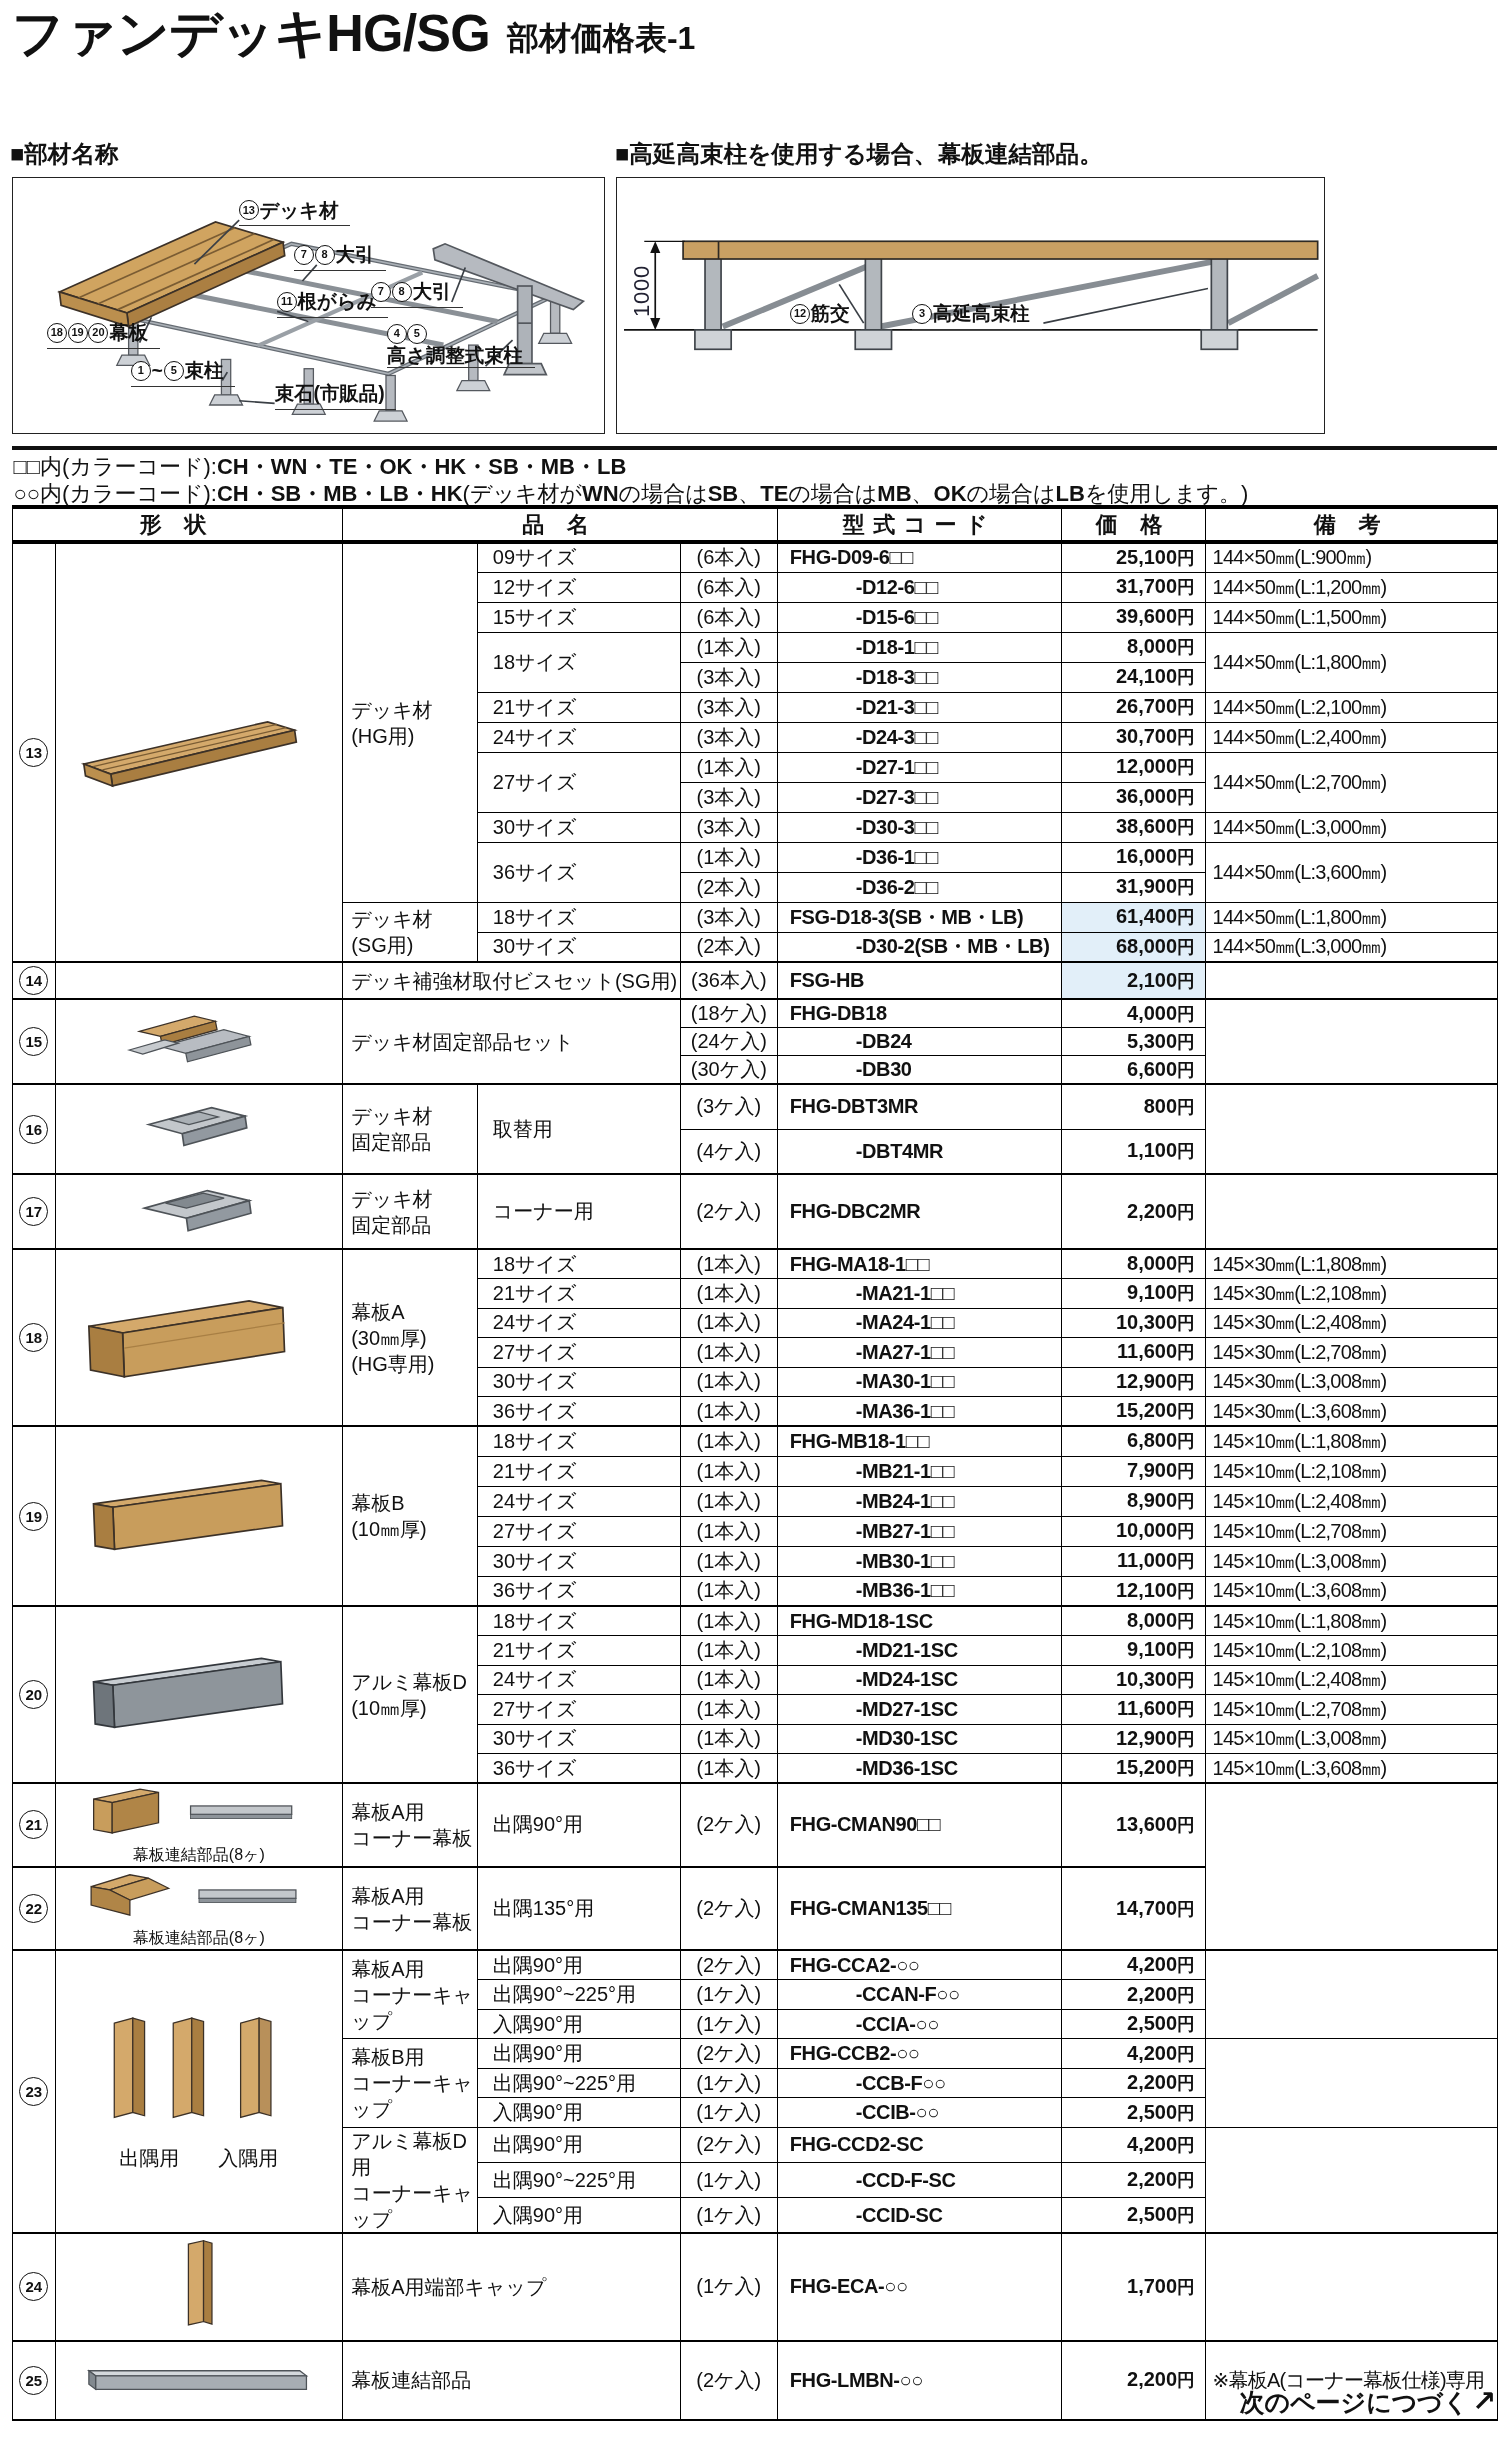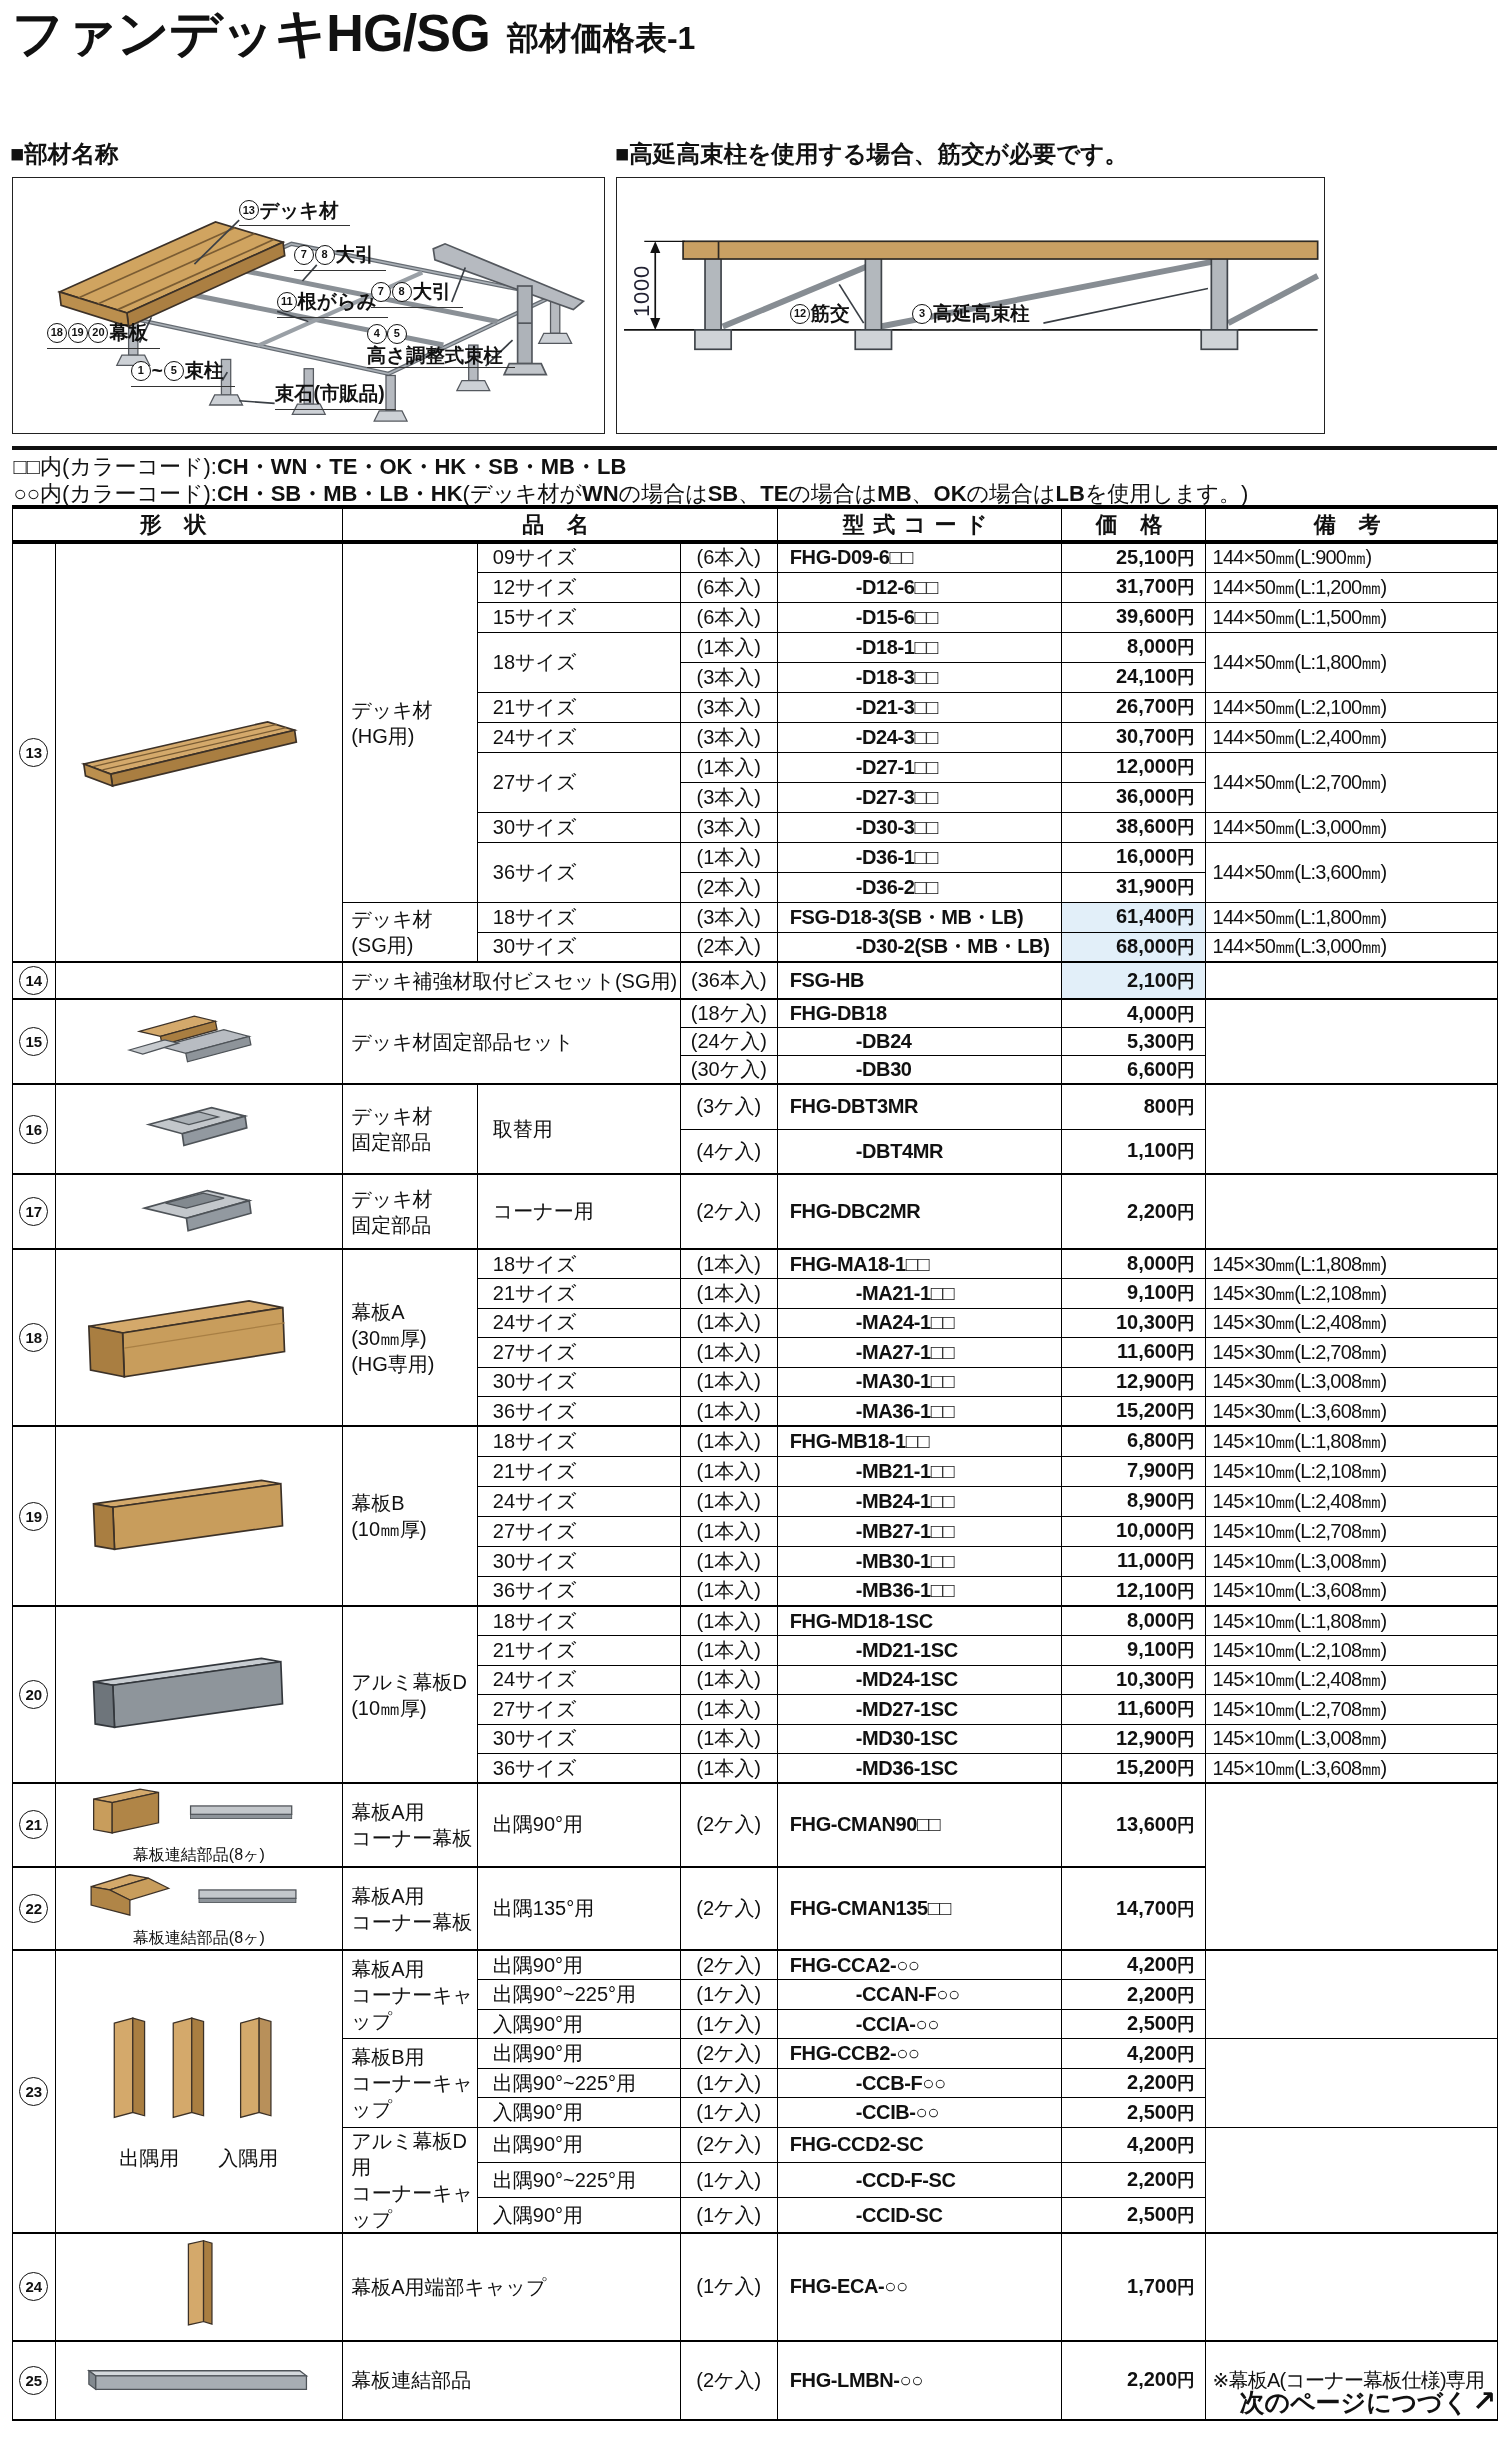--- a/index.html
+++ b/index.html
@@ -65,21 +65,21 @@
 <body>
 
 <div class="page">
 
   <div class="hdr">
     <span class="title">ファンデッキHG/SG</span>
     <span class="subtitle">部材価格表-1</span>
   </div>
 
   <div class="diag-heading" style="left:10px; top:138px;">■部材名称</div>
-  <div class="diag-heading" style="left:615px; top:138px;">■高延高束柱を使用する場合、筋交が必要です。</div>
+  <div class="diag-heading" style="left:615px; top:138px;">■高延高束柱を使用する場合、幕板連結部品。</div>
 
   <div class="diag-box" style="left:11.8px; top:177px; width:593px; height:257px;">
     <svg width="589" height="254" viewBox="0 0 698 301">
 
       <polygon points="135,165 330,78 640,140 445,232" fill="none" stroke="#666c73" stroke-width="5"></polygon>
       <polygon points="135,165 330,78 640,140 445,232" fill="none" stroke="#aab0b6" stroke-width="2"></polygon>
 
       <line x1="200" y1="136" x2="510" y2="198" stroke="#8a9096" stroke-width="6"></line>
       <line x1="264" y1="108" x2="574" y2="170" stroke="#8a9096" stroke-width="6"></line>
 
@@ -137,21 +137,21 @@
       </div>
     <div class="dlabel" style="left:264px; top:110px;">
         <span class="circ">11</span>
         <span>根がらみ</span>
       </div>
     <div class="dlabel" style="left:358px; top:100px;">
         <span class="circ">7</span>
         <span class="circ">8</span>
         <span>大引</span>
       </div>
-    <div class="dlabel nl" style="left:354px; top:141px; line-height:22px;"><span class="circ">4</span><span class="circ">5</span><br><span>高さ調整式束柱</span></div>
+    <div class="dlabel nl" style="left:374px; top:141px; line-height:22px;"><span class="circ">4</span><span class="circ">5</span><br><span>高さ調整式束柱</span></div>
     <div class="dlabel" style="left:34px; top:141px;">
         <span class="circ">18</span>
         <span class="circ">19</span>
         <span class="circ">20</span>
         <span>幕板</span>
       </div>
     <div class="dlabel" style="left:118px; top:179px;">
         <span class="circ">1</span>
         <span>~</span>
         <span class="circ">5</span>

